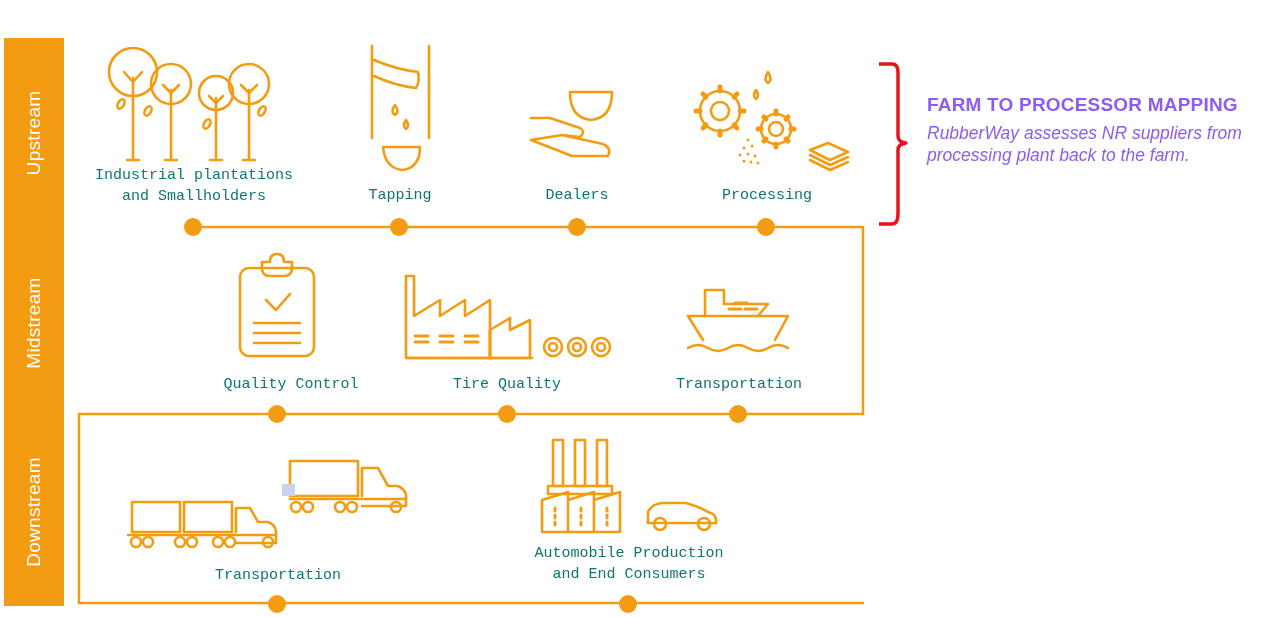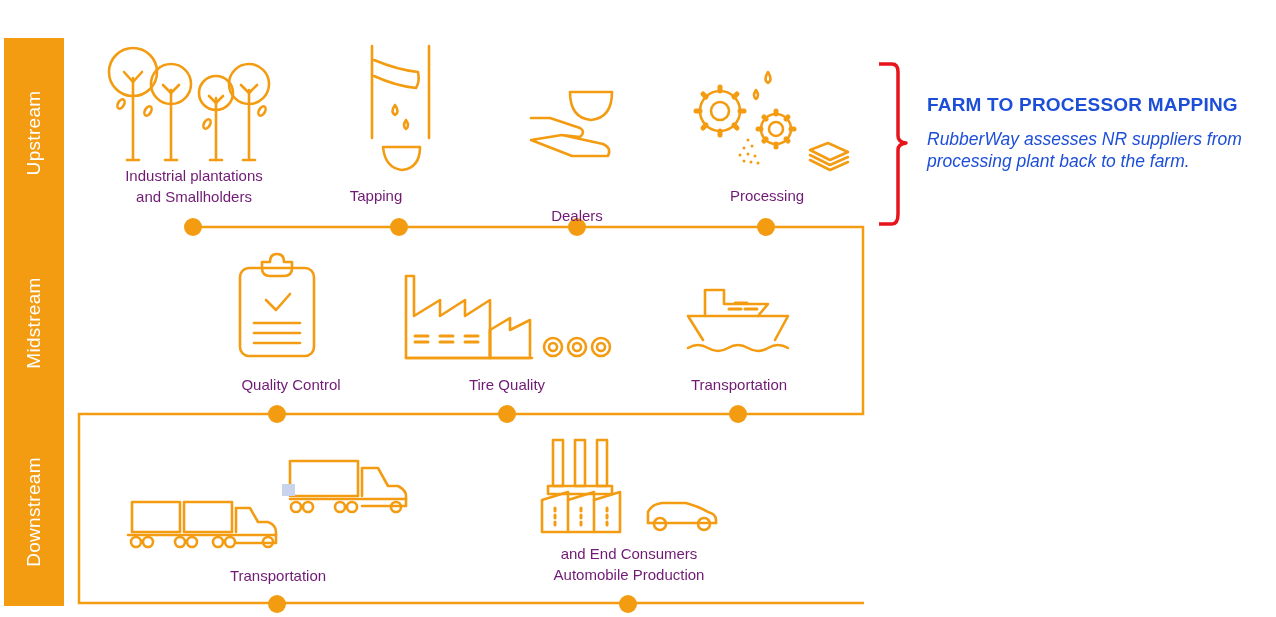--- a/index.html
+++ b/index.html
@@ -1,24 +1,24 @@
 <!DOCTYPE html>
 <html><head>
 <meta charset="utf-8">
 <style>
   html,body{margin:0;padding:0;background:#ffffff;}
   body{width:1276px;height:617px;position:relative;overflow:hidden;font-family:"DejaVu Sans",sans-serif;}
   .sidebar{position:absolute;left:4px;top:38px;width:60px;height:568px;background:#f39c12;}
   .stage-label{position:absolute;left:0;width:60px;color:#ffffff;font-family:"Liberation Sans",sans-serif;font-size:19px;font-weight:300;letter-spacing:0.3px;}
   .stage-label span{position:absolute;left:50%;top:50%;transform:translate(-50%,-50%) rotate(-90deg);white-space:nowrap;}
   svg.flow{position:absolute;left:0;top:0;}
-  .step-label{position:absolute;color:#701a75;font-family:Liberation Sans, sans-serif;font-size:15px;text-align:center;line-height:21px;white-space:nowrap;transform:translateX(-50%);}
-  .callout{position:absolute;left:927px;top:94px;color:#1d4ed8;}
+  .step-label{position:absolute;color:#0f766e;font-family:Liberation Mono, monospace;font-size:15px;text-align:center;line-height:21px;white-space:nowrap;transform:translateX(-50%);}
+  .callout{position:absolute;left:927px;top:94px;color:#8b5cf6;}
   .callout-title{font-family:"Liberation Sans",sans-serif;font-weight:bold;font-size:19px;letter-spacing:0.2px;}
-  .callout-desc{font-family:"Liberation Sans",sans-serif;font-style:italic;font-size:17.5px;line-height:22px;margin-top:12px;width:330px;}
+  .callout-desc{font-family:"Liberation Sans",sans-serif;font-style:italic;font-size:17.5px;line-height:22px;margin-top:6px;width:330px;}
   .ic{stroke:#f39c12;fill:none;stroke-width:2.6;stroke-linecap:round;stroke-linejoin:round;}
   .icf{fill:#f39c12;stroke:none;}
 </style>
 </head>
 <body>
 
 <div class="sidebar">
   <div class="stage-label" style="top:0;height:190px;">
       <span>Upstream</span>
     </div>
@@ -213,30 +213,30 @@
     <circle cx="704" cy="524" r="6"></circle>
   </g>
 
   <path d="M879 64 H892 Q898 64 898 72 V136 Q898 142 906 143 Q898 144 898 150 V214 Q898 224 892 224 H879" fill="none" stroke="#e8141b" stroke-width="3.5" stroke-linejoin="round"></path>
 </svg>
 
 <div class="step-label" style="left:194px;top:165px;">
   <div>Industrial plantations</div>
     <div>and Smallholders</div>
 </div>
-<div class="step-label" style="left:376px;top:185px;">Tapping</div>
-<div class="step-label" style="left:577px;top:185px;margin-top:20px;">Dealers</div>
+<div class="step-label" style="left:400px;top:185px;">Tapping</div>
+<div class="step-label" style="left:577px;top:185px;">Dealers</div>
 <div class="step-label" style="left:767px;top:185px;text-align:center;">Processing</div>
 
 <div class="step-label" style="left:291px;top:374px;">Quality Control</div>
 <div class="step-label" style="left:507px;top:374px;">Tire Quality</div>
 <div class="step-label" style="left:739px;top:374px;">Transportation</div>
 
 <div class="step-label" style="left:278px;top:565px;">Transportation</div>
 <div class="step-label" style="left:629px;top:543px;">
-  <div>and End Consumers</div>
-    <div>Automobile Production</div>
+  <div>Automobile Production</div>
+    <div>and End Consumers</div>
 </div>
 
 <div class="callout">
   <div class="callout-title">FARM TO PROCESSOR MAPPING</div>
   <div class="callout-desc">RubberWay assesses NR suppliers from processing plant back to the farm.</div>
 </div>
 
 </body></html>

